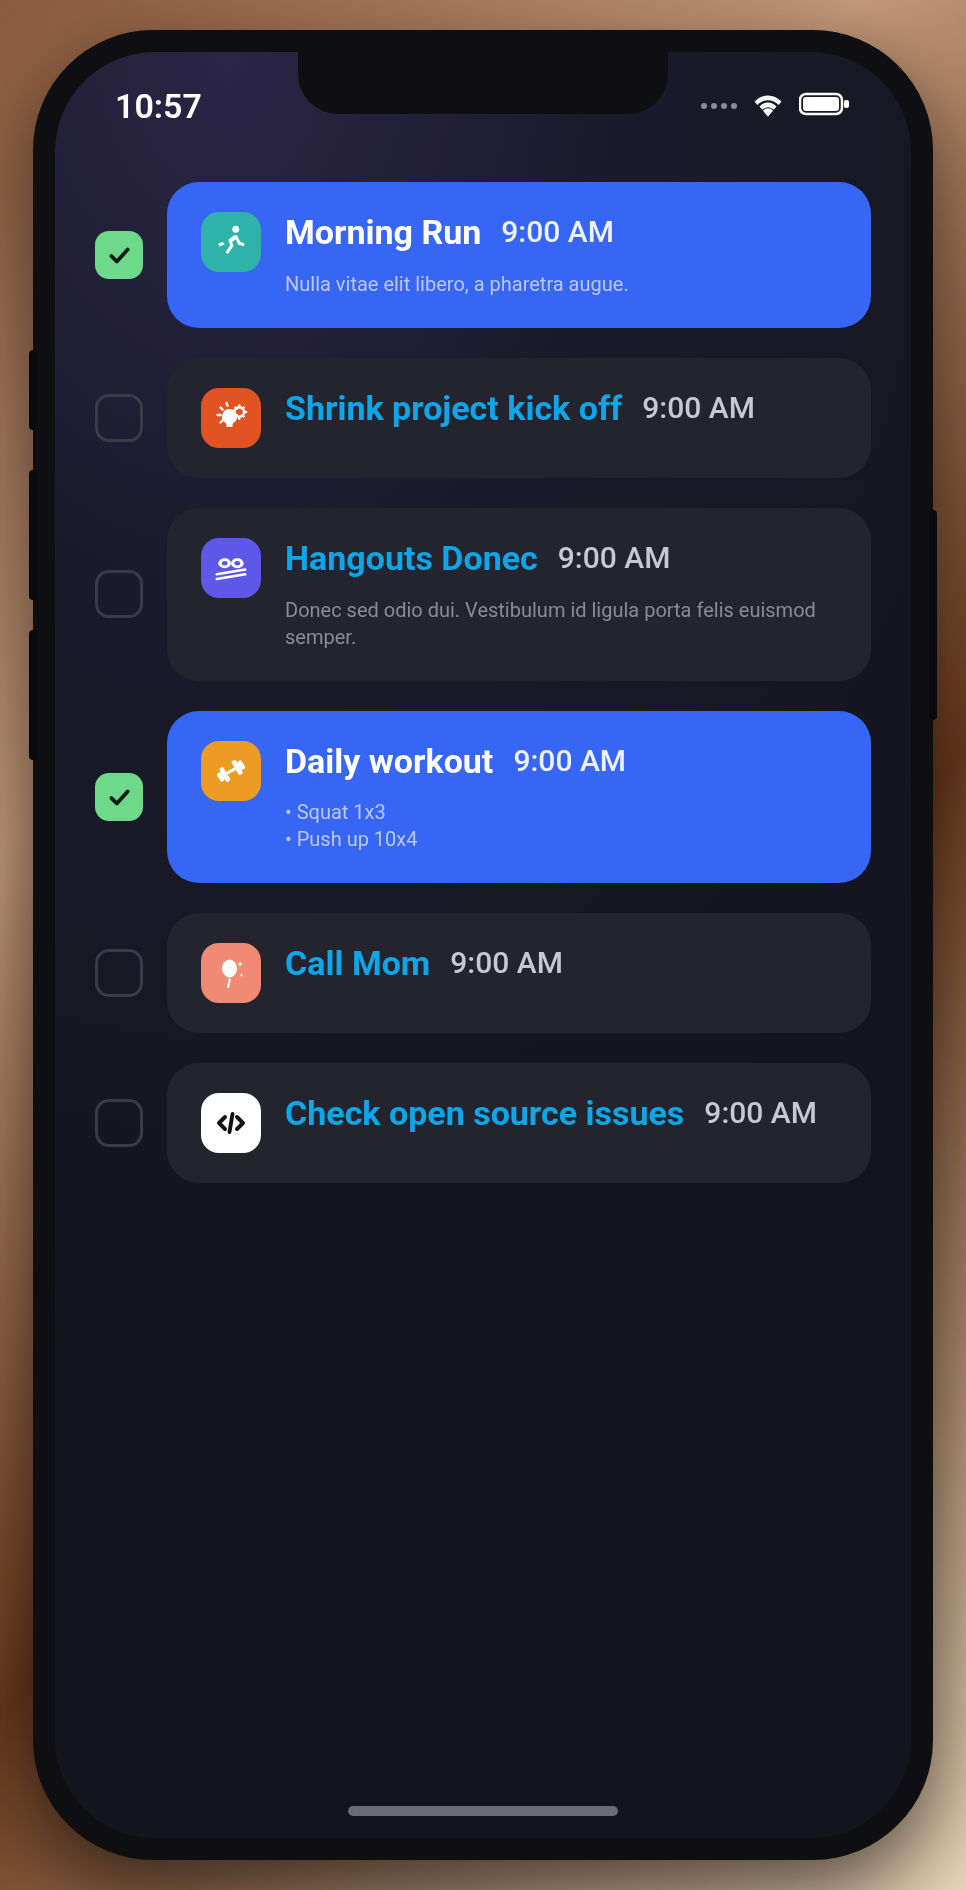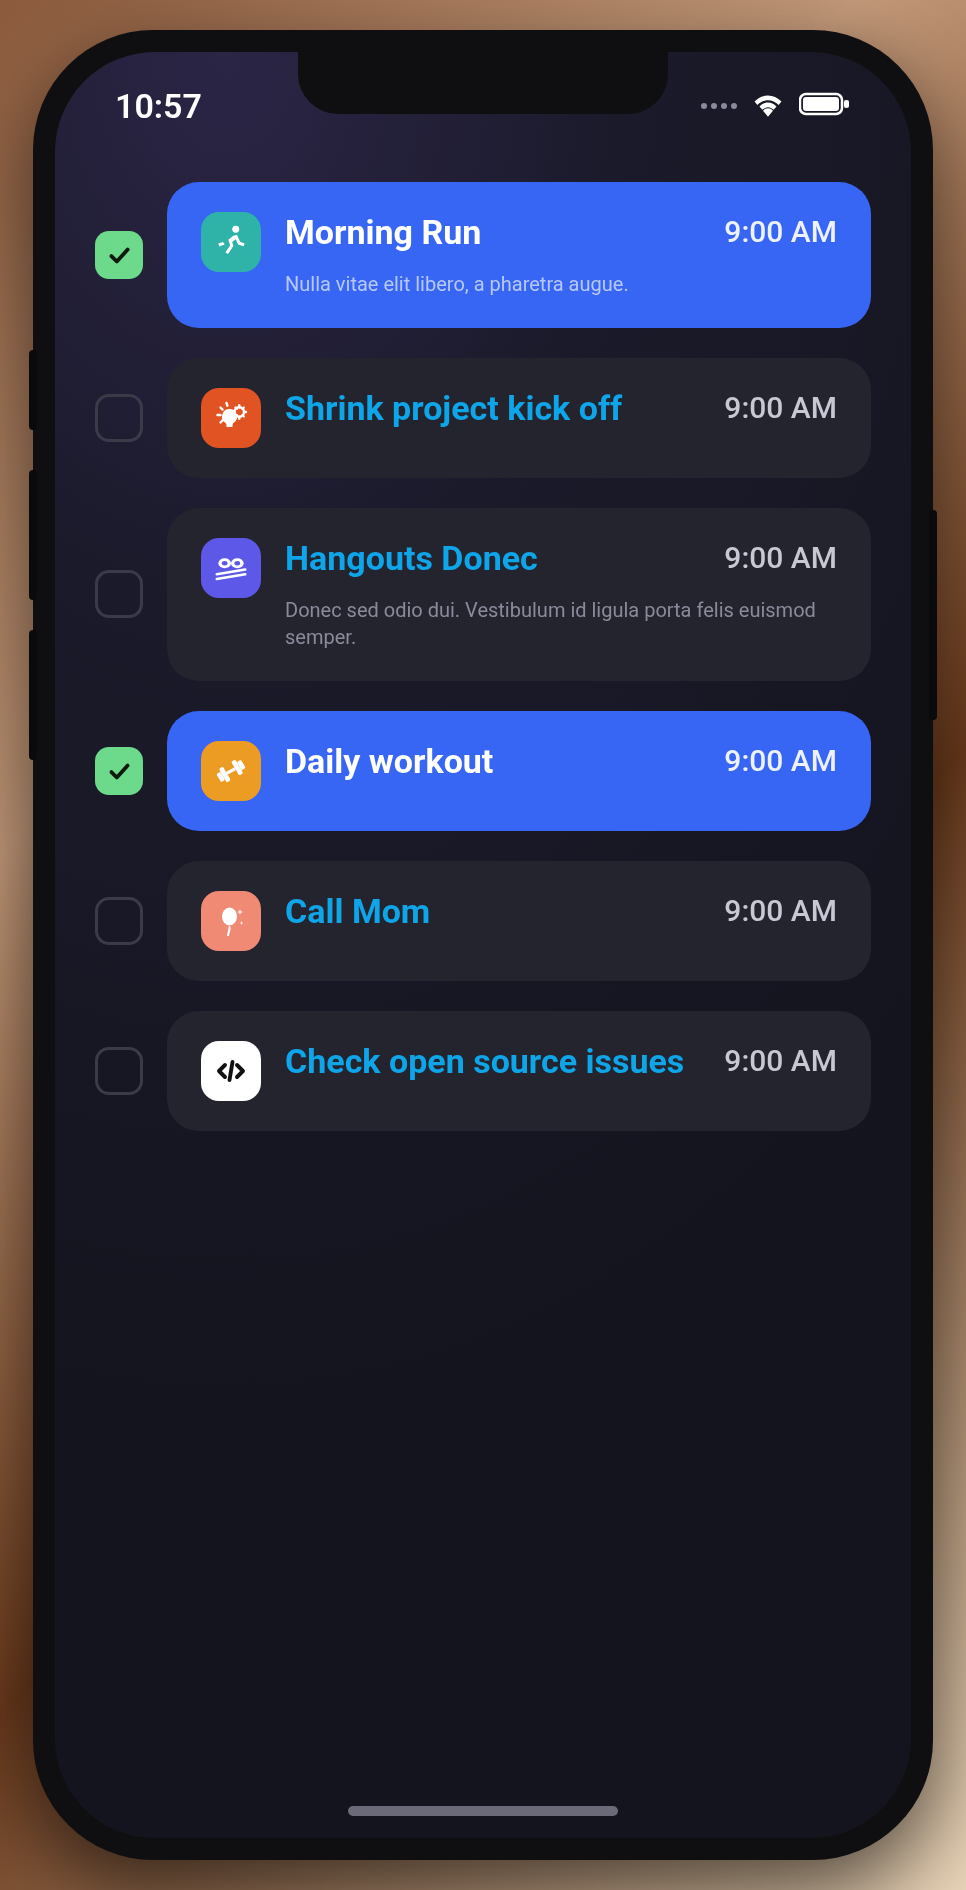--- a/index.html
+++ b/index.html
@@ -120,21 +120,20 @@
     border-radius: 18px;
     flex-shrink: 0;
     display: flex;
     align-items: center;
     justify-content: center;
   }
 
   .card-body { flex: 1; min-width: 0; }
   .card-head {
     display: flex;
-    justify-content: space-between;
     align-items: flex-start;
     gap: 20px;
   }
   .card-title {
     font-size: 34px;
     font-weight: 700;
     line-height: 1.2;
   }
   .card.active .card-title { color: #fff; }
   .card.inactive .card-title { color: #0ea5e9; }
@@ -288,20 +287,22 @@
                   <rect x="18" y="9" width="3" height="6" rx="1"></rect>
                   <rect x="9" y="11" width="6" height="2"></rect>
                 </g>
               </svg>
             </div>
             <div class="card-body">
               <div class="card-head">
                 <div class="card-title">Daily workout</div>
                 <div class="card-time">9:00 AM</div>
               </div>
+              <div class="card-desc card-desc-list"> • Squat 1x3
+ • Push up 10x4</div>
             </div>
           </div>
         </div>
         <div class="task-row">
           <div class="checkbox unchecked"></div>
           <div class="card inactive">
             <div class="card-icon" style="background: rgb(240, 138, 117);">
               <svg width="36" height="36" viewBox="0 0 24 24" fill="#fff">
                 <ellipse cx="11" cy="9" rx="5" ry="6"></ellipse>
                 <path d="M11 15l-1 2h2z"></path>

